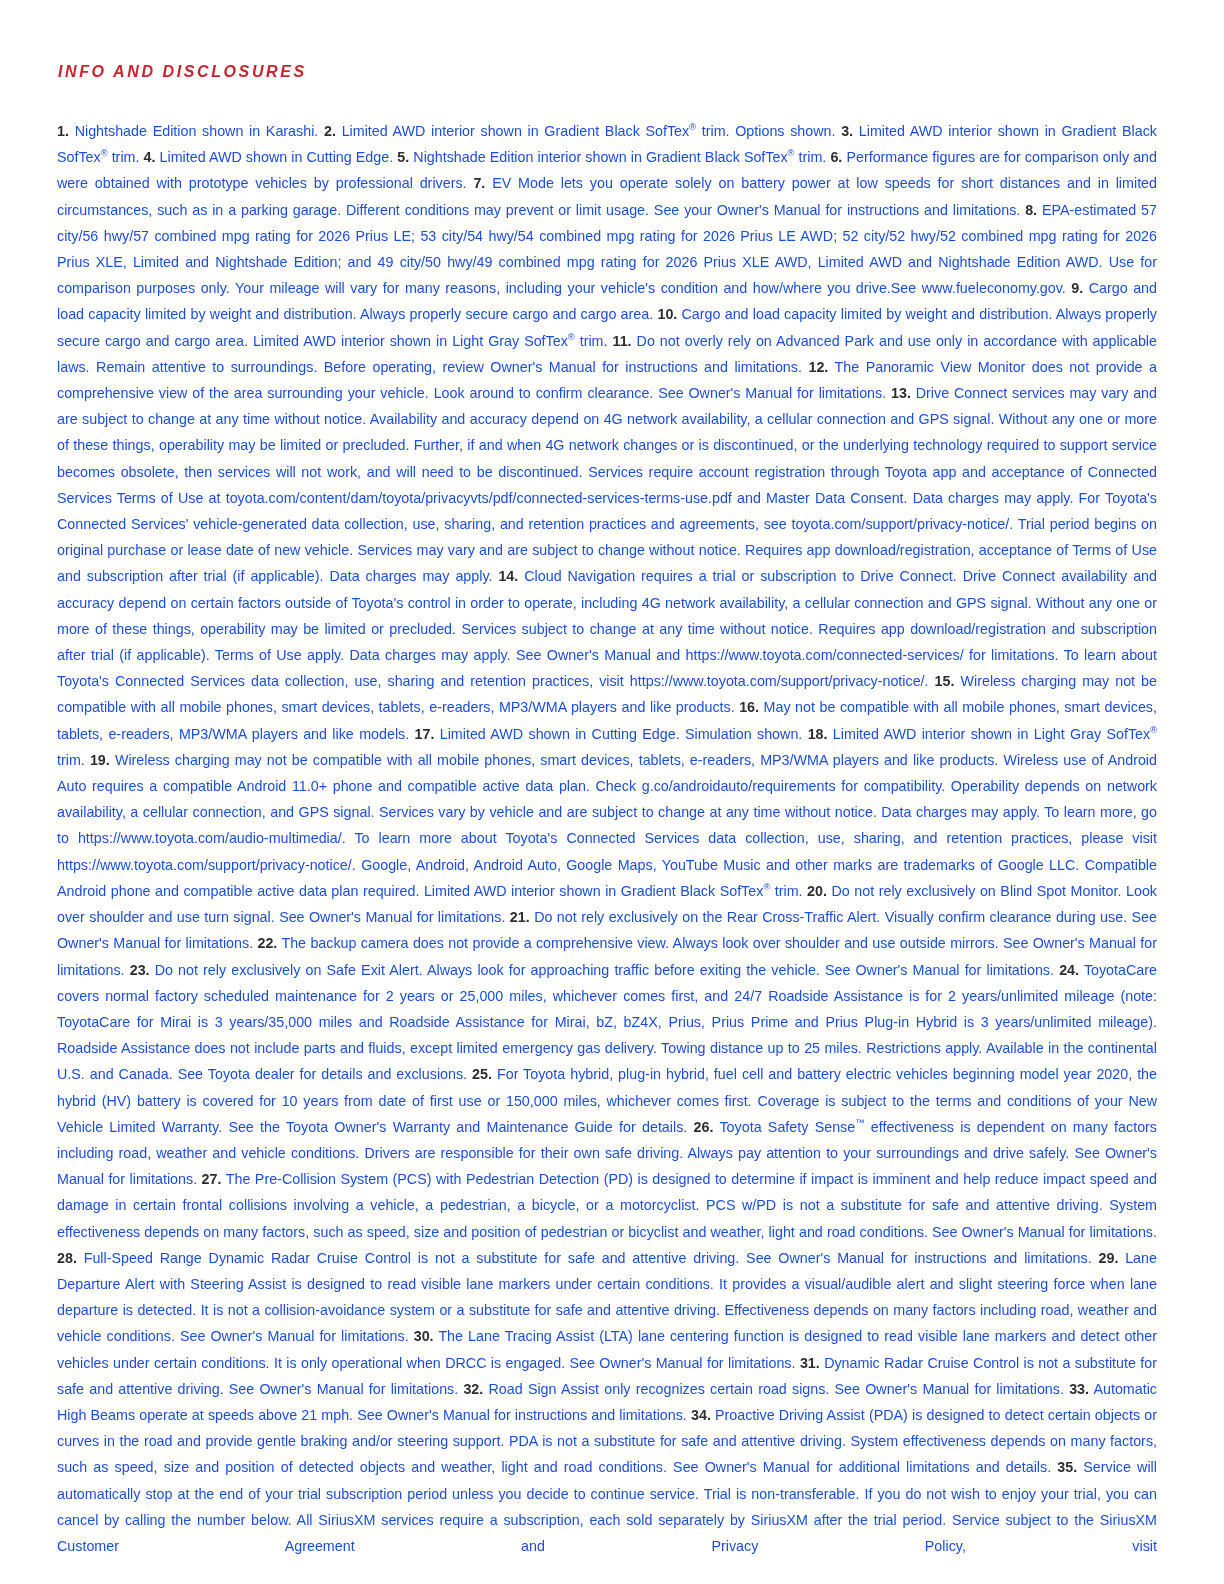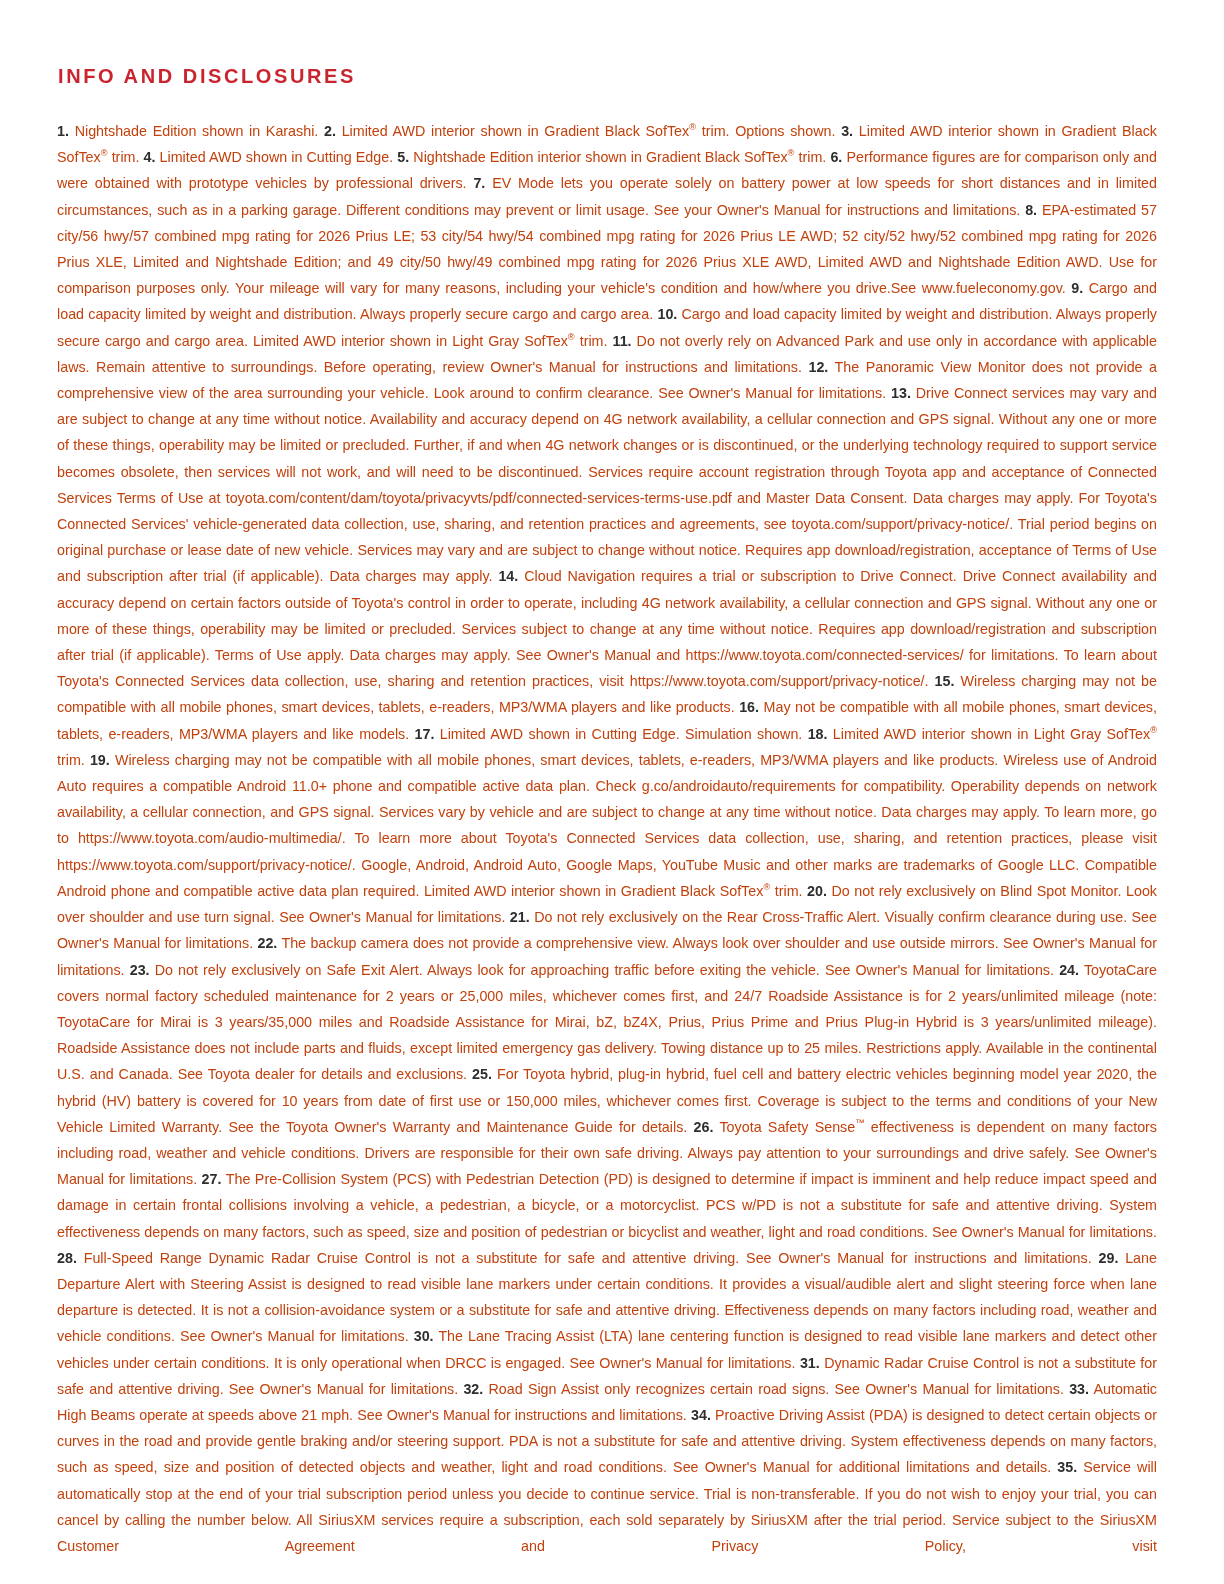--- a/index.html
+++ b/index.html
@@ -18,21 +18,22 @@
     width: 1224px;
     height: 1584px;
     background: #ffffff;
     overflow: hidden;
     box-sizing: border-box;
   }
   .page-title {
     position: absolute;
     left: 58px;
     top: 51px;
-    font-size: 20px;
+    font-size: 16px;
+    font-style: italic;
     font-weight: 700;
     letter-spacing: 2.6px;
     color: #c8252f;
     white-space: nowrap;
     line-height: 1.2;
   }
   .disclosure-body {
     position: absolute;
     left: 57px;
     top: 118px;
@@ -48,21 +49,21 @@
     content: "";
     display: inline-block;
     width: 100%;
   }
   .note-num {
     font-weight: 700;
     color: #2e2e2e;
   }
   .note-text {
     font-weight: 400;
-    color: #c2410c;
+    color: #1d4ed8;
   }
   sup.reg {
     font-size: 0.65em;
     vertical-align: super;
     line-height: 0;
   }
 </style>
 </head>
 <body>
 

